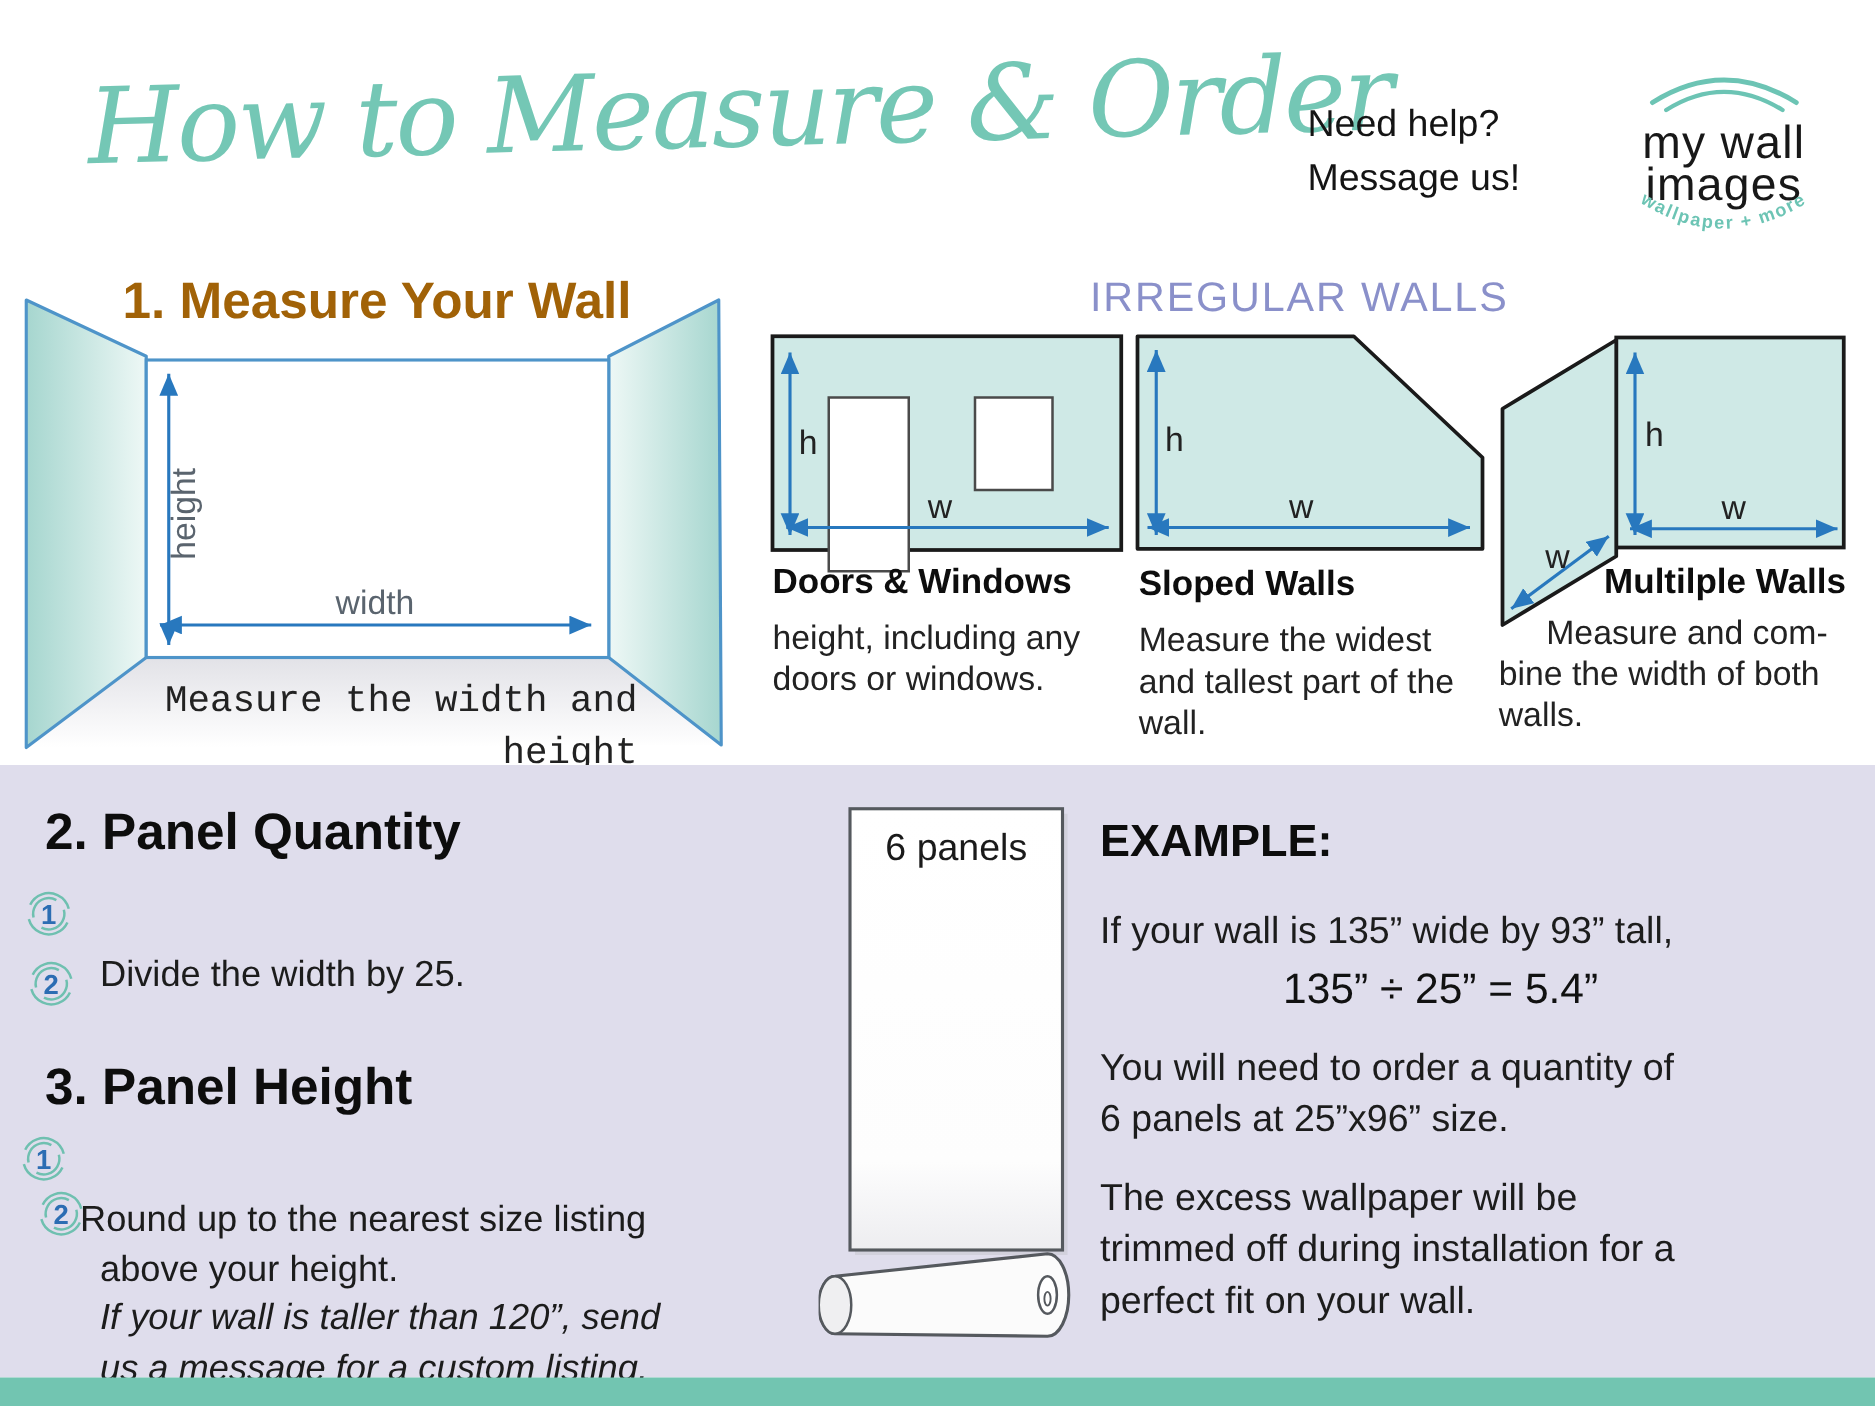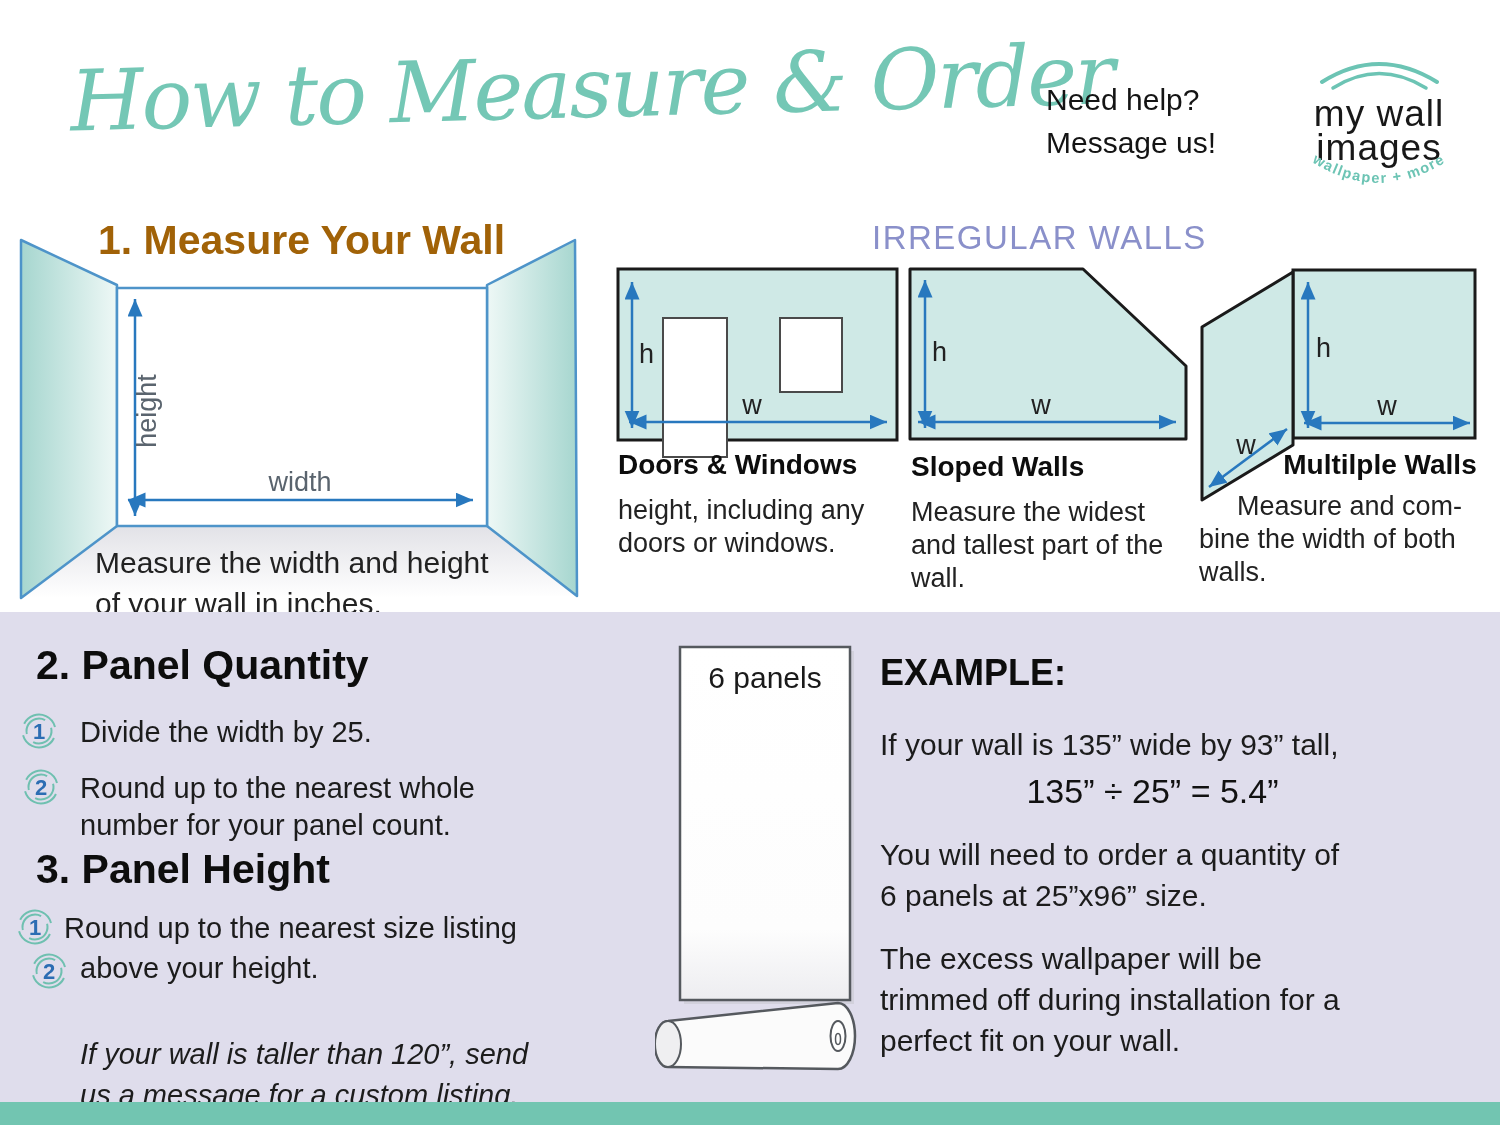--- a/index.html
+++ b/index.html
@@ -6,32 +6,32 @@
   #canvas{position:relative;width:1500px;height:1125px;background:#ffffff;overflow:hidden;
           font-family:"Liberation Sans", sans-serif;color:#1c1c1c;}
   .abs{position:absolute;}
   
   .script-title{left:70px;top:40px;width:965px;font-family:"DejaVu Serif",serif;
     font-style:italic;font-size:84px;color:#74c7b5;letter-spacing:-2px;
     transform:rotate(-1.5deg);white-space:nowrap;}
   .help-box{left:1046px;top:78px;width:206px;text-align:left;font-size:30px;line-height:43px;color:#141414;}
   
   .s1-heading{left:98px;top:217px;font-size:41px;font-weight:bold;color:#a16207;white-space:nowrap;}
-  .s1-caption{left:95px;top:542px;width:415px;text-align:left;font-size:30px;line-height:41px;color:#222;}
+  .s1-caption{left:95px;top:542px;width:415px;text-align:right;font-size:30px;line-height:41px;color:#222;font-family:Liberation Mono, monospace;}
   
   .irr-heading{left:872px;top:219px;font-size:33px;letter-spacing:1.5px;color:#8a90ca;white-space:nowrap;text-align:center;}
   .diag-cap{font-size:28px;font-weight:bold;color:#0d0d0d;white-space:nowrap;}
   .diag-desc{font-size:27px;line-height:33px;color:#222;}
   .diag-desc div{white-space:nowrap;}
   .indent38{padding-left:38px;}
   
   .lavender{left:0;top:612px;width:1500px;height:490px;background:#dfddec;}
   .sec-heading{font-size:41px;font-weight:bold;color:#0d0d0d;white-space:nowrap;}
   .step-text{font-size:29px;line-height:37px;color:#1c1c1c;}
-  .step-text div{white-space:nowrap;}
+  .step-text div{white-space:nowrap;margin-top:48px;}
   .note-italic{font-style:italic;font-size:29px;line-height:41px;color:#1c1c1c;margin-top:36px;}
   .note-italic div{white-space:nowrap;}
   
   .ex-heading{left:880px;top:652px;font-size:36px;font-weight:bold;color:#0d0d0d;}
   .ex-line{font-size:30px;line-height:41px;color:#1c1c1c;}
   .ex-line div{white-space:nowrap;}
   .ex-formula{left:880px;top:772px;width:545px;text-align:center;font-size:34px;color:#111;}
   .teal-bar{left:0;top:1102px;width:1500px;height:23px;background:#72c5b1;}
   svg text{font-family:"Liberation Sans", sans-serif;}
 </style>
@@ -169,24 +169,20 @@
   </svg>
   <div class="abs step-text" style="left:80px;top:714px">
     <div>Divide the width by 25.</div>
   </div>
 
   <svg class="abs" style="left:22px;top:768px" width="38" height="38" viewBox="0 0 38 38">
     <circle cx="19" cy="19" r="16.5" fill="none" stroke="#6fc0b0" stroke-width="2" stroke-dasharray="40 11.8" transform="rotate(25 19 19)"></circle>
     <circle cx="19" cy="19" r="12.5" fill="none" stroke="#6fc0b0" stroke-width="2" stroke-dasharray="28.8 10.5" transform="rotate(-15 19 19)"></circle>
     <text x="19" y="27" text-anchor="middle" font-size="22" font-weight="bold" fill="#2c6db3">2</text>
   </svg>
-  <div class="abs step-text" style="left:80px;top:770px">
-    <div>Round up to the nearest whole</div>
-    <div>number for your panel count.</div>
-  </div>
 
   <div class="abs sec-heading" style="left:36px;top:846px">3. Panel Height</div>
 
   <svg class="abs" style="left:16px;top:908px" width="38" height="38" viewBox="0 0 38 38">
     <circle cx="19" cy="19" r="16.5" fill="none" stroke="#6fc0b0" stroke-width="2" stroke-dasharray="40 11.8" transform="rotate(25 19 19)"></circle>
     <circle cx="19" cy="19" r="12.5" fill="none" stroke="#6fc0b0" stroke-width="2" stroke-dasharray="28.8 10.5" transform="rotate(-15 19 19)"></circle>
     <text x="19" y="27" text-anchor="middle" font-size="22" font-weight="bold" fill="#2c6db3">1</text>
   </svg>
   <div class="abs step-text" style="left:64px;top:910px">
     <div>Round up to the nearest size listing</div>

